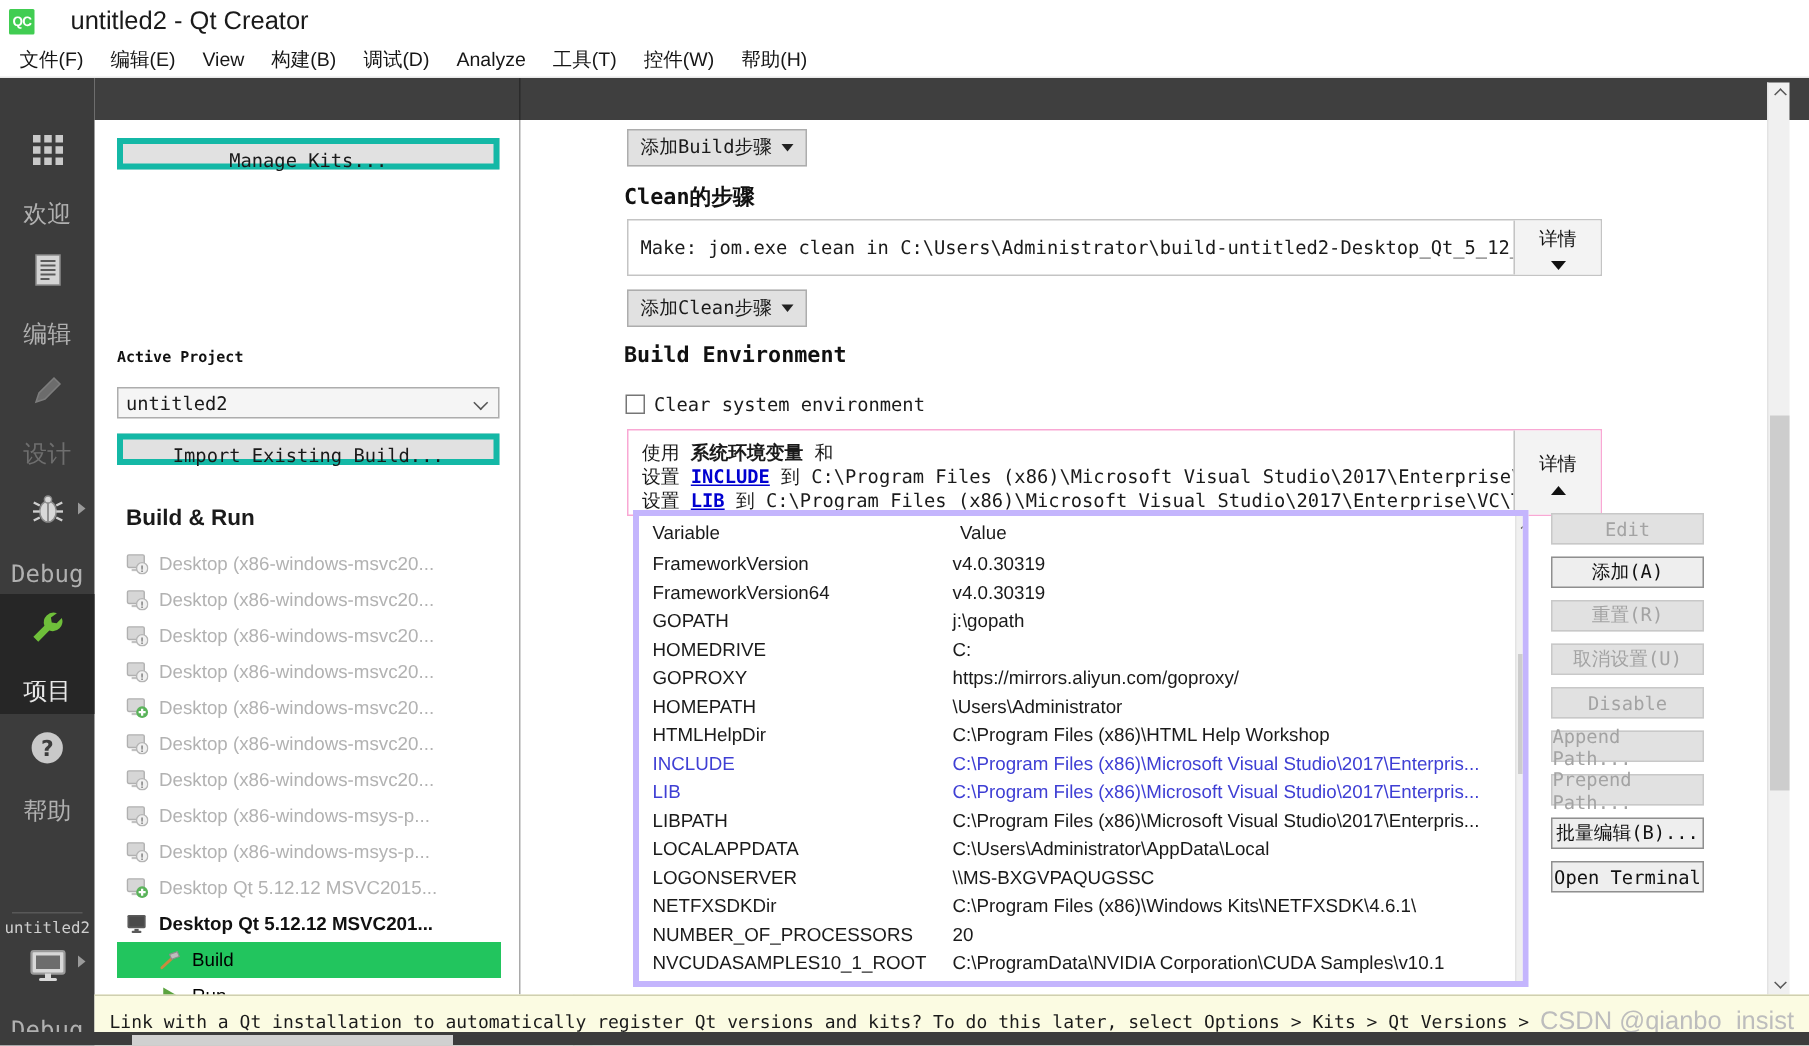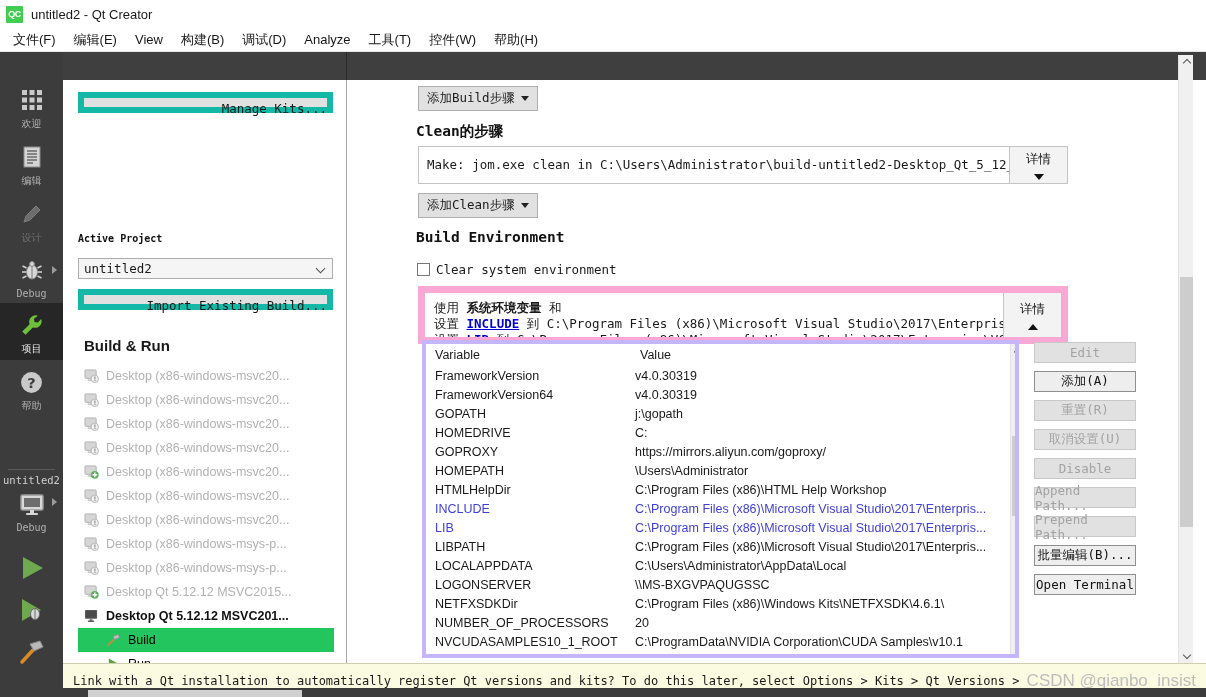--- a/index.html
+++ b/index.html
@@ -14,23 +14,23 @@
 
   
   .titlebar {
     position: absolute; left: 0; top: 0; width: 1206px; height: 28px;
     background: #ffffff; display: flex; align-items: center; padding-left: 6px;
   }
   .qt-logo {
     width: 17px; height: 17px; background: #41cd52; color: #ffffff;
     font-size: 9px; font-weight: bold; display: flex; align-items: center;
     justify-content: center; letter-spacing: -0.5px; border-radius: 1px;
-    font-family: "Liberation Sans", sans-serif; margin-right: 8px;
-  }
-  .title-text { font-size: 13px; color: #1a1a1a; }
+    font-family: "Liberation Sans", sans-serif; margin-right: 24px;
+  }
+  .title-text { font-size: 17px; color: #1a1a1a; }
 
   
   .menubar {
     position: absolute; left: 0; top: 28px; width: 1206px; height: 24px;
     background: #ffffff; display: flex; align-items: center; padding-left: 4px;
     border-bottom: 1px solid #e8e8e8;
   }
   .menu-item {
     font-size: 13px; color: #161616; padding: 2px 9px; cursor: default;
     white-space: nowrap;
@@ -42,21 +42,21 @@
     background: #3c3c3c;
   }
   .mode-btn {
     position: relative; width: 63px; padding: 7px 0 4px 0;
     display: flex; flex-direction: column; align-items: center;
     cursor: default;
   }
   .mode-btn.active { background: #262626; }
   .mode-icon { width: 30px; height: 30px; display: flex; align-items: center; justify-content: center; }
   .mode-label {
-    font-size: 10px; color: #b0b0b0; margin-top: 2px;
+    font-size: 16px; color: #b0b0b0; margin-top: 18px;
     font-family: "DejaVu Sans Mono", monospace;
   }
   .mode-btn.active .mode-label { color: #e8e8e8; }
   .mode-btn.dim .mode-label { color: #6e6e6e; }
   .mode-arrow {
     position: absolute; right: 6px; top: 17px;
     width: 0; height: 0; border-left: 5px solid #9a9a9a;
     border-top: 4px solid transparent; border-bottom: 4px solid transparent;
   }
   .kit-sep { width: 47px; height: 1px; background: #585858; margin: 6px auto 4px auto; }
@@ -71,23 +71,23 @@
     background: #3f3f3f;
   }
   .topband-sep { position: absolute; left: 283px; top: 0; width: 1px; height: 28px; background: #2b2b2b; }
 
   
   .projpanel {
     position: absolute; left: 64px; top: 80px; width: 283px; height: 583px;
     background: #ffffff; border-right: 1px solid #a9a9a9;
   }
   .qbtn {
-    background: #e1e1e1; border: 6px solid #14b8a6; font-size: 12.5px;
+    background: #e1e1e1; border: 4px solid #14b8a6; font-size: 12.5px;
     color: #1a1a1a; font-family: "DejaVu Sans Mono", monospace;
-    text-align: right; cursor: default; padding: 3px 0;
+    text-align: center; cursor: default; padding: 3px 0;
   }
   #manage-kits { position: absolute; left: 14px; top: 12px; width: 255px; height: 21px; line-height: 15px; }
   .section-title {
     position: absolute; font-size: 10px; font-weight: bold; color: #111;
     font-family: "DejaVu Sans Mono", monospace;
   }
   #active-project-title { left: 14px; top: 153px; }
   .qcombo {
     position: absolute; left: 14px; top: 178px; width: 255px; height: 21px;
     background: #f5f5f5; border: 1px solid #adadad; font-size: 12.5px;
@@ -170,21 +170,21 @@
     font-size: 12.5px; color: #111; cursor: default; gap: 6px; flex-direction: column;
   }
   .tri-dn { width:0;height:0;border-left:5px solid transparent;border-right:5px solid transparent;border-top:6px solid #111; }
   .tri-up { width:0;height:0;border-left:5px solid transparent;border-right:5px solid transparent;border-bottom:6px solid #111; }
 
   .chkrow { display: flex; align-items: center; gap: 6px; }
   .chkbox { width: 13px; height: 13px; border: 1px solid #767676; background: #fff; }
   .chklabel { font-size: 12.5px; color: #1a1a1a; font-family: "DejaVu Sans Mono", monospace; }
 
   .env-summary {
-    display: flex; border: 7px solid #f9a8d4; background: #ffffff;
+    display: flex; border: 1px solid #f9a8d4; background: #ffffff;
   }
   .env-summary .lines {
     flex: 1; padding: 7px 9px; font-size: 12.5px; line-height: 16px;
     font-family: "DejaVu Sans Mono", monospace; color: #1a1a1a;
     white-space: nowrap; overflow: hidden;
   }
   .env-summary b { font-weight: bold; }
   .lnk { color: #0000d0; text-decoration: underline; font-weight: bold; }
 
   

